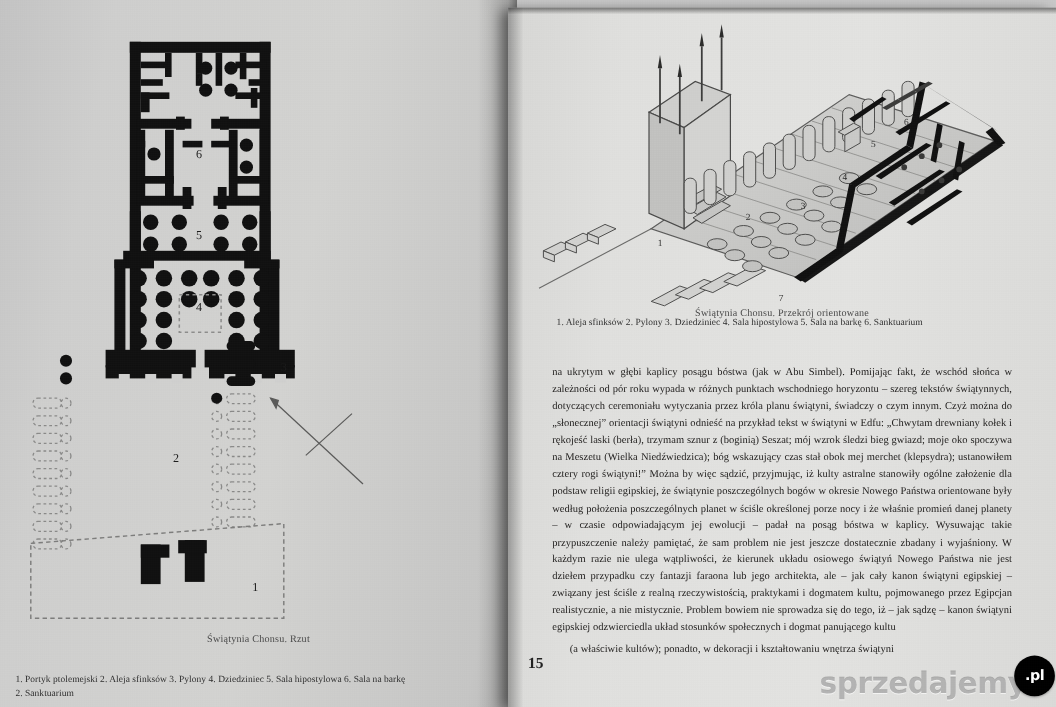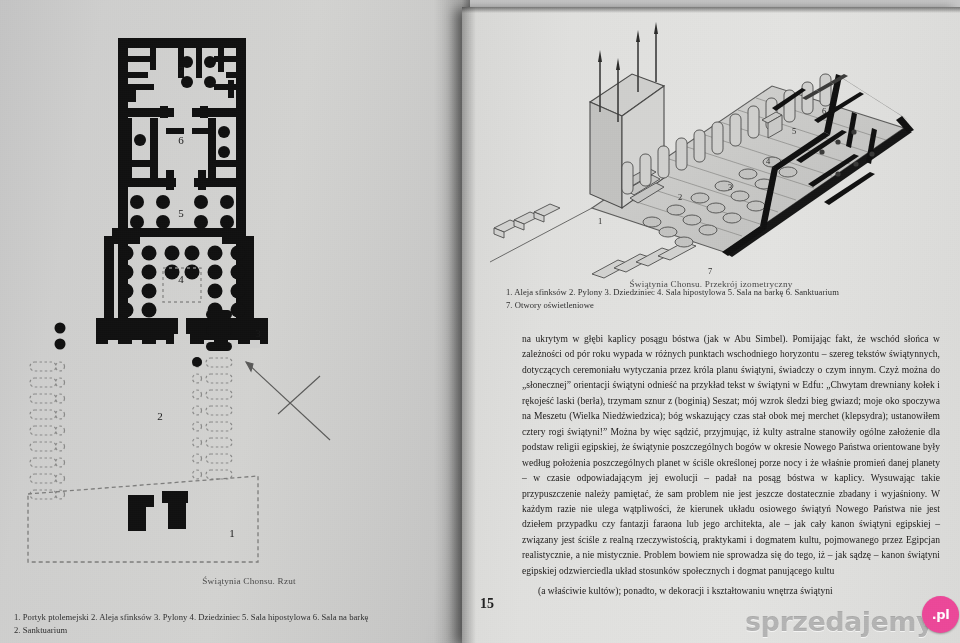--- a/index.html
+++ b/index.html
@@ -40,21 +40,21 @@
   .cap{
     position:absolute;text-align:center;width:100%;
     font-size:9.2px;color:#4a4a4a;letter-spacing:.2px;
   }
   .legend{
     position:absolute;font-size:8.6px;color:#2e2e2e;line-height:1.55;
     letter-spacing:.05px;
   }
   .para{
     position:absolute;font-size:9.55px;line-height:1.62;color:#22201f;
-    text-align:justify;text-justify:inter-word;letter-spacing:.02px;margin-left:20px;
+    text-align:justify;text-justify:inter-word;letter-spacing:.02px;
   }
   .para p{margin:0;text-indent:0;}
 
   
   #plan-wrap{position:absolute;left:0;top:10px;width:470px;height:560px;}
   #iso-wrap{position:absolute;left:10px;top:5px;width:480px;height:270px;}
 
   
   #page-number{
     position:absolute;left:18px;bottom:31px;font-size:14px;color:#222;font-weight:bold;
@@ -68,21 +68,21 @@
   #wm-text{
     position:absolute;left:0;top:10px;
     font-family:"DejaVu Sans", sans-serif;
     font-weight:bold;font-size:27px;letter-spacing:-.5px;
     color:rgba(120,120,120,.52);
     text-shadow:0 1px 0 rgba(255,255,255,.65);
     white-space:nowrap;
   }
   #wm-badge{
     position:absolute;left:177px;top:0px;width:37px;height:37px;border-radius:50%;
-    background:#ec4899;
+    background:#000000;
     display:flex;align-items:center;justify-content:center;
     box-shadow:0 1px 2px rgba(0,0,0,.3);
   }
   #wm-badge span{
     font-family:"DejaVu Sans", sans-serif;font-weight:bold;
     font-size:13px;color:#fff;letter-spacing:-.4px;
   }
 
   
   #grain{
@@ -285,21 +285,21 @@
           <text x="181" y="134">6</text>
           <text x="181" y="207">5</text>
           <text x="181" y="273">4</text>
           <text x="258" y="327">3</text>
           <text x="160" y="410">2</text>
           <text x="232" y="527">1</text>
         </g>
       </svg>
     </div>
 
-    <div class="cap" style="left:0;top:576px;padding-left:14px;">Świątynia Chonsu. Rzut</div>
+    <div class="cap" style="left:0;top:576px;">Świątynia Chonsu. Rzut</div>
 
     <div class="legend" style="left:14px;top:597px;width:440px;margin-top:14px;">
       <div>1. Portyk ptolemejski   2. Aleja sfinksów   3. Pylony   4. Dziedziniec   5. Sala hipostylowa   6. Sala na barkę</div>
       <div>2. Sanktuarium</div>
     </div>
   </div>
 
   <div id="right-page">
 
     <div id="iso-wrap">
@@ -449,25 +449,24 @@
           <text x="208" y="188">2</text>
           <text x="258" y="178">3</text>
           <text x="296" y="152">4</text>
           <text x="322" y="122">5</text>
           <text x="352" y="102">6</text>
           <text x="238" y="262">7</text>
         </g>
       </svg>
     </div>
 
-    <div class="cap" style="left:0;top:272px;">Świątynia Chonsu. Przekrój izometryczny</div>
+    <div class="cap" style="left:0;top:272px;">Świątynia Chonsu. Przekrój orientowane</div>
 
     <div class="legend" style="left:44px;top:279px;width:420px;">
       <div>1. Aleja sfinksów   2. Pylony   3. Dziedziniec   4. Sala hipostylowa   5. Sala na barkę   6. Sanktuarium</div>
-      <div>7. Otwory oświetleniowe</div>
     </div>
 
     <div class="para" style="left:40px;top:324px;width:418px;">
       <p>na ukrytym w głębi kaplicy posągu bóstwa (jak w Abu Simbel). Pomijając fakt, że wschód słońca w zależności od pór roku wypada w różnych punktach wschodniego horyzontu – szereg tekstów świątynnych, dotyczących ceremoniału wytyczania przez króla planu świątyni, świadczy o czym innym. Czyż można do „słonecznej” orientacji świątyni odnieść na przykład tekst w świątyni w Edfu: „Chwytam drewniany kołek i rękojeść laski (berła), trzymam sznur z (boginią) Seszat; mój wzrok śledzi bieg gwiazd; moje oko spoczywa na Meszetu (Wielka Niedźwiedzica); bóg wskazujący czas stał obok mej merchet (klepsydra); ustanowiłem cztery rogi świątyni!” Można by więc sądzić, przyjmując, iż kulty astralne stanowiły ogólne założenie dla podstaw religii egipskiej, że świątynie poszczególnych bogów w okresie Nowego Państwa orientowane były według położenia poszczególnych planet w ściśle określonej porze nocy i że właśnie promień danej planety – w czasie odpowiadającym jej ewolucji – padał na posąg bóstwa w kaplicy. Wysuwając takie przypuszczenie należy pamiętać, że sam problem nie jest jeszcze dostatecznie zbadany i wyjaśniony. W każdym razie nie ulega wątpliwości, że kierunek układu osiowego świątyń Nowego Państwa nie jest dziełem przypadku czy fantazji faraona lub jego architekta, ale – jak cały kanon świątyni egipskiej – związany jest ściśle z realną rzeczywistością, praktykami i dogmatem kultu, pojmowanego przez Egipcjan realistycznie, a nie mistycznie. Problem bowiem nie sprowadza się do tego, iż – jak sądzę – kanon świątyni egipskiej odzwierciedla układ stosunków społecznych i dogmat panującego kultu</p>
     </div>
 
     <div class="para" style="left:56px;top:576px;width:402px;">
       <p>(a właściwie kultów); ponadto, w dekoracji i kształtowaniu wnętrza świątyni</p>
     </div>
 

